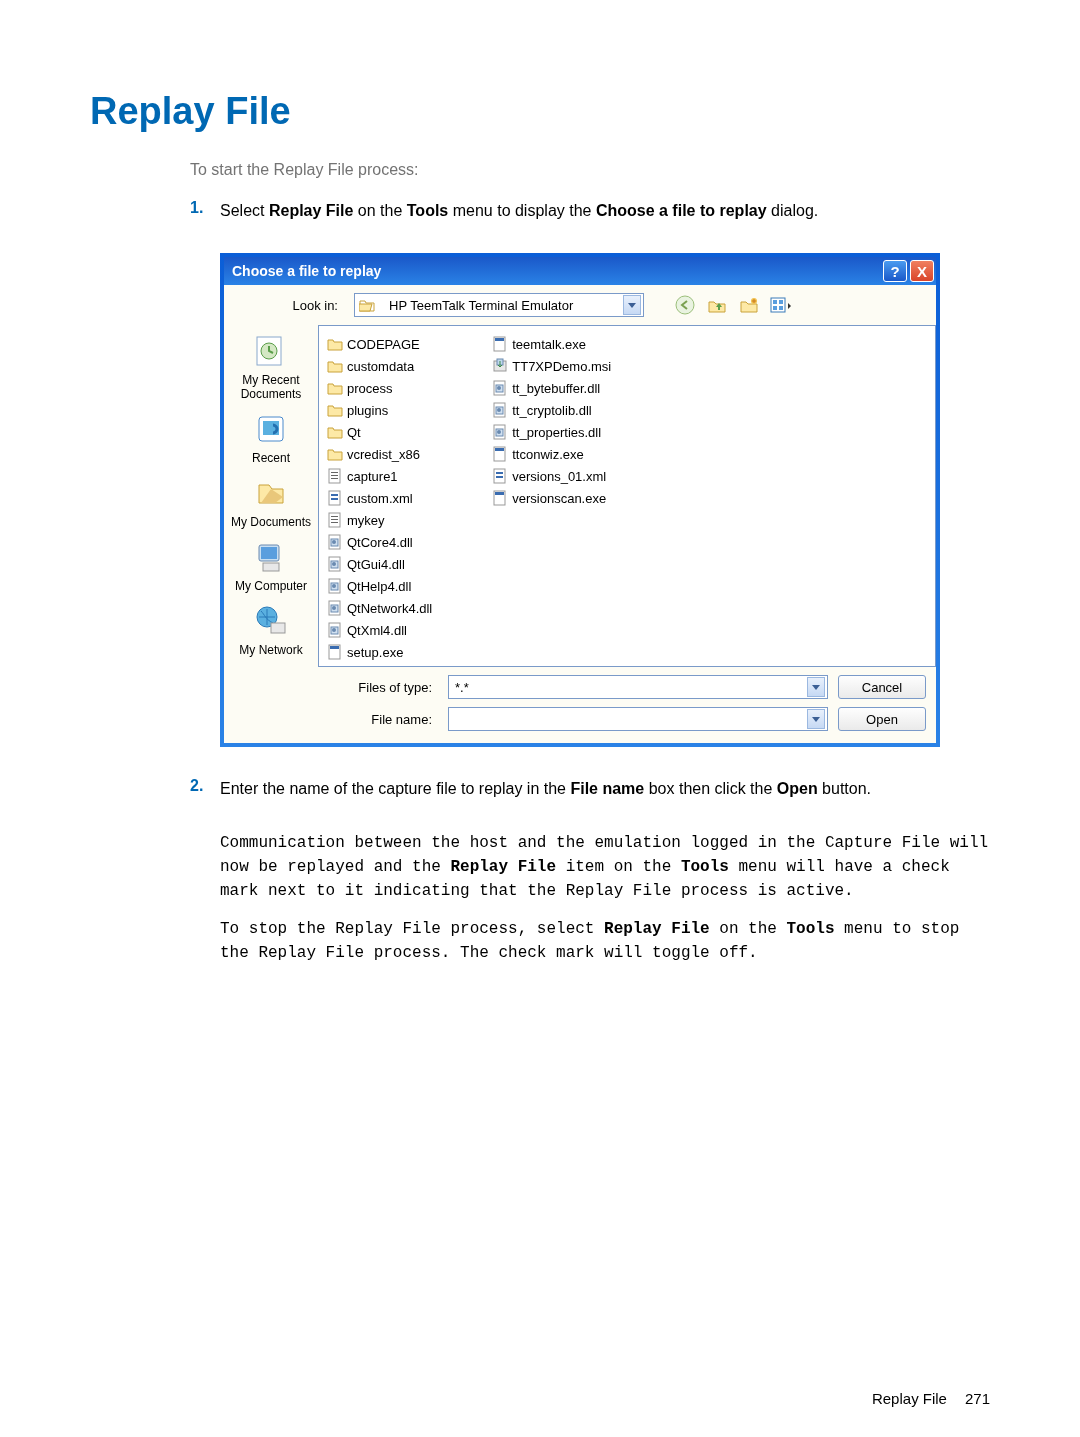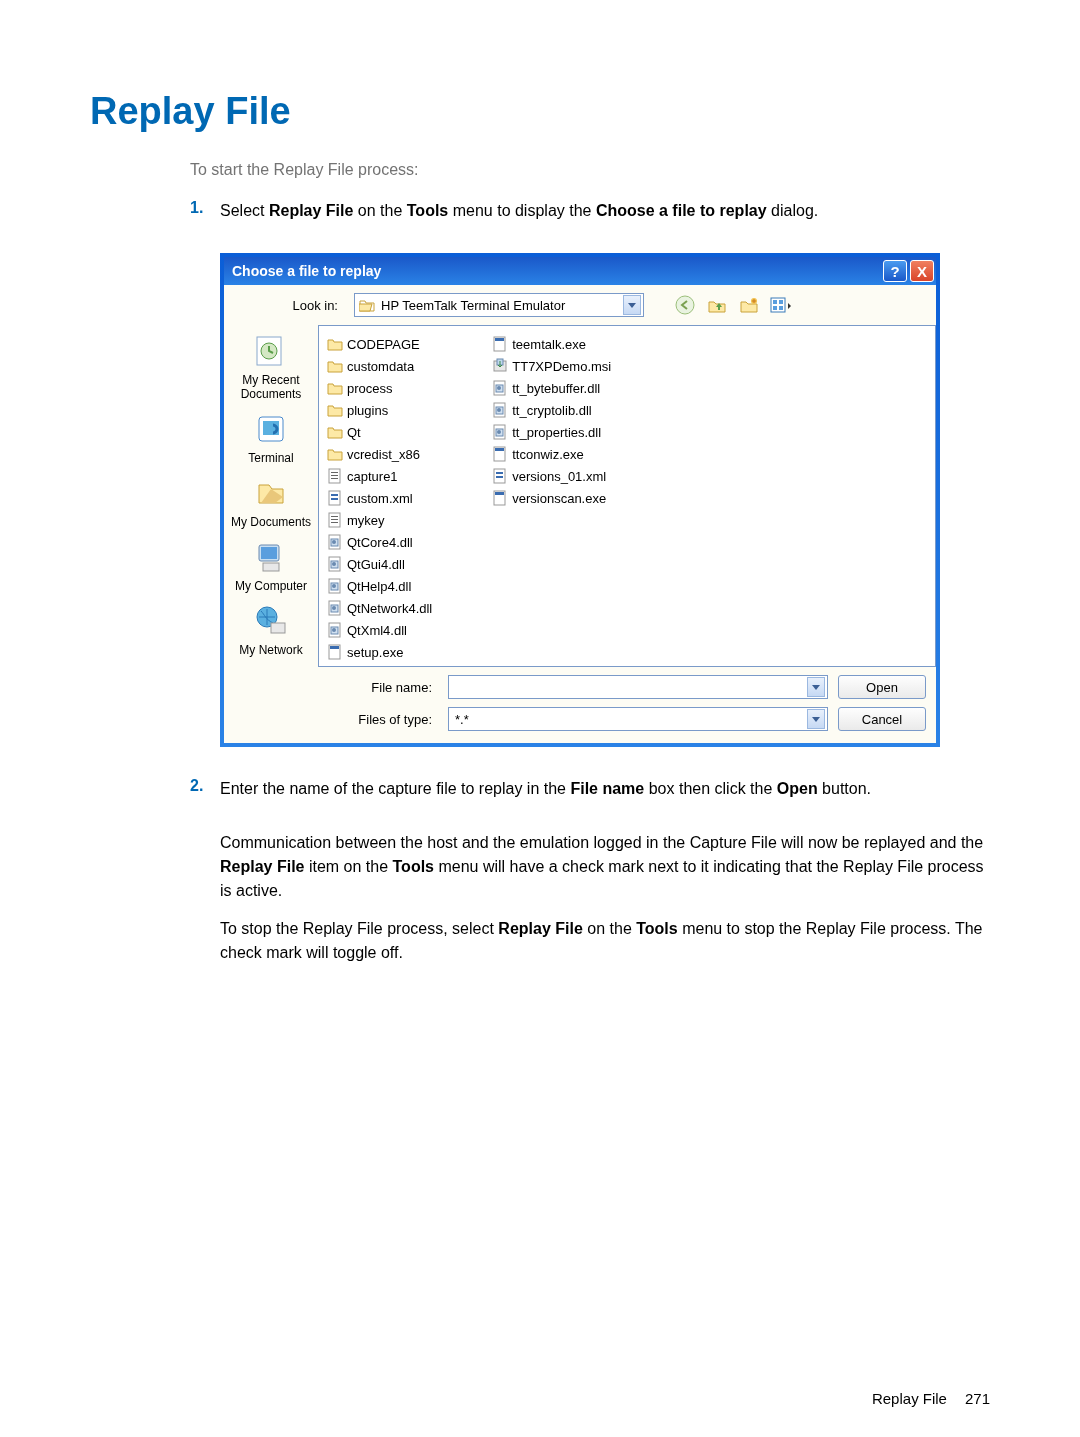--- a/index.html
+++ b/index.html
@@ -96,21 +96,21 @@
   }
   .lookin-label { width: 110px; text-align: right; padding-right: 6px; }
   .lookin-select {
     flex: 0 0 290px;
     height: 24px;
     border: 1px solid #7a9ac9;
     background: #fff;
     display: flex;
     align-items: center;
     padding: 0 4px;
-    gap: 6px;
+    gap: 14px;
     position: relative;
     font-size: 13px;
   }
   .lookin-caret {
     width: 18px;
     height: 20px;
     border: 1px solid #9bb8e0;
     background: linear-gradient(#e8f0fc,#c6d9f4);
     display: flex;
     align-items: center;
@@ -188,21 +188,21 @@
   .dlg-btn {
     width: 88px; height: 24px;
     border: 1px solid #7a9ac9;
     background: linear-gradient(#fefefe,#eaeaea);
     border-radius: 3px;
     font-size: 13px;
     margin-left: auto;
   }
 
   
-  .para { margin: 0 0 14px 130px; font-size:16px; line-height:1.5; max-width: 770px;}
+  .para { margin: 0 0 14px 130px; font-size:16px; line-height:1.5; max-width: 770px; font-family: Liberation Mono, monospace;}
 
   
   .menu-snippet {
     margin: 18px 0 24px 130px;
     width: 210px;
     border: 1px solid #ccc;
     background:#fff;
     font-family: Tahoma, Arial, sans-serif;
     font-size: 15px;
     padding: 6px 0;
@@ -306,21 +306,21 @@
             <span>My Recent Documents</span>
           </div>
           <div class="place-item">
             <span class="place-icon">
               <svg width="36" height="36" viewBox="0 0 36 36">
                   <rect x="6" y="6" width="24" height="24" rx="3" fill="#fff" stroke="#4a8acc"></rect>
                   <path d="M10 10h16v14H10z" fill="#5ab0e0"></path>
                   <path d="M20 14c2 0 4 2 4 4s-2 4-4 4" fill="none" stroke="#2470b0" stroke-width="3"></path>
                 </svg>
             </span>
-            <span>Terminal</span>
+            <span>Recent</span>
           </div>
           <div class="place-item">
             <span class="place-icon">
               <svg width="36" height="36" viewBox="0 0 36 36">
                   <path d="M6 10h10l3 4h11v14H6z" fill="#fde9a6" stroke="#c9a23a"></path>
                   <path d="M8 28l10-14 12 8-8 6z" fill="#e9c77a"></path>
                 </svg>
             </span>
             <span>My Documents</span>
           </div>
@@ -565,38 +565,38 @@
                       <rect x="2" y="1" width="11" height="14" fill="#fff" stroke="#999"></rect>
                       <rect x="3" y="2" width="9" height="3" fill="#3a6cb0"></rect>
                     </svg>
                   </span>
                   <span>versionscan.exe</span>
                 </div>
               </div>
             </div>
           <div class="bottom-rows">
             <div class="brow">
-              <span class="brow-label">File name:</span>
-              <div class="brow-input">
-                <div class="brow-caret">
-                    <span class="caret-down"></span>
-                  </div>
-              </div>
-              <button class="dlg-btn">Open</button>
-            </div>
-            <div class="brow">
               <span class="brow-label">Files of type:</span>
               <div class="brow-input">
                 <span>*.*</span>
                 <div class="brow-caret">
                     <span class="caret-down"></span>
                   </div>
               </div>
               <button class="dlg-btn">Cancel</button>
             </div>
+            <div class="brow">
+              <span class="brow-label">File name:</span>
+              <div class="brow-input">
+                <div class="brow-caret">
+                    <span class="caret-down"></span>
+                  </div>
+              </div>
+              <button class="dlg-btn">Open</button>
+            </div>
           </div>
         </div>
       </div>
     </div>
   </div>
 
   <ol class="steps" start="2">
     <li>
       <span class="num">2.</span>
       <span class="step-text">

